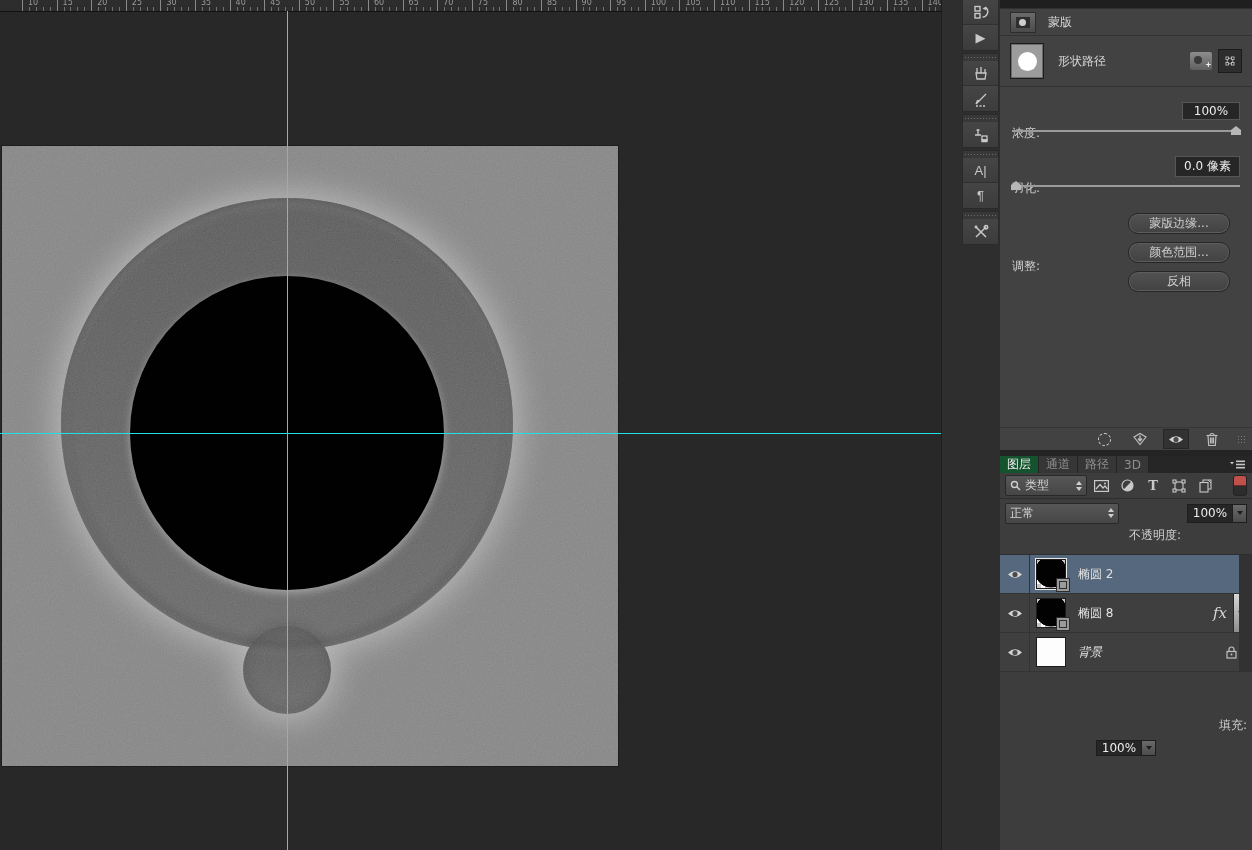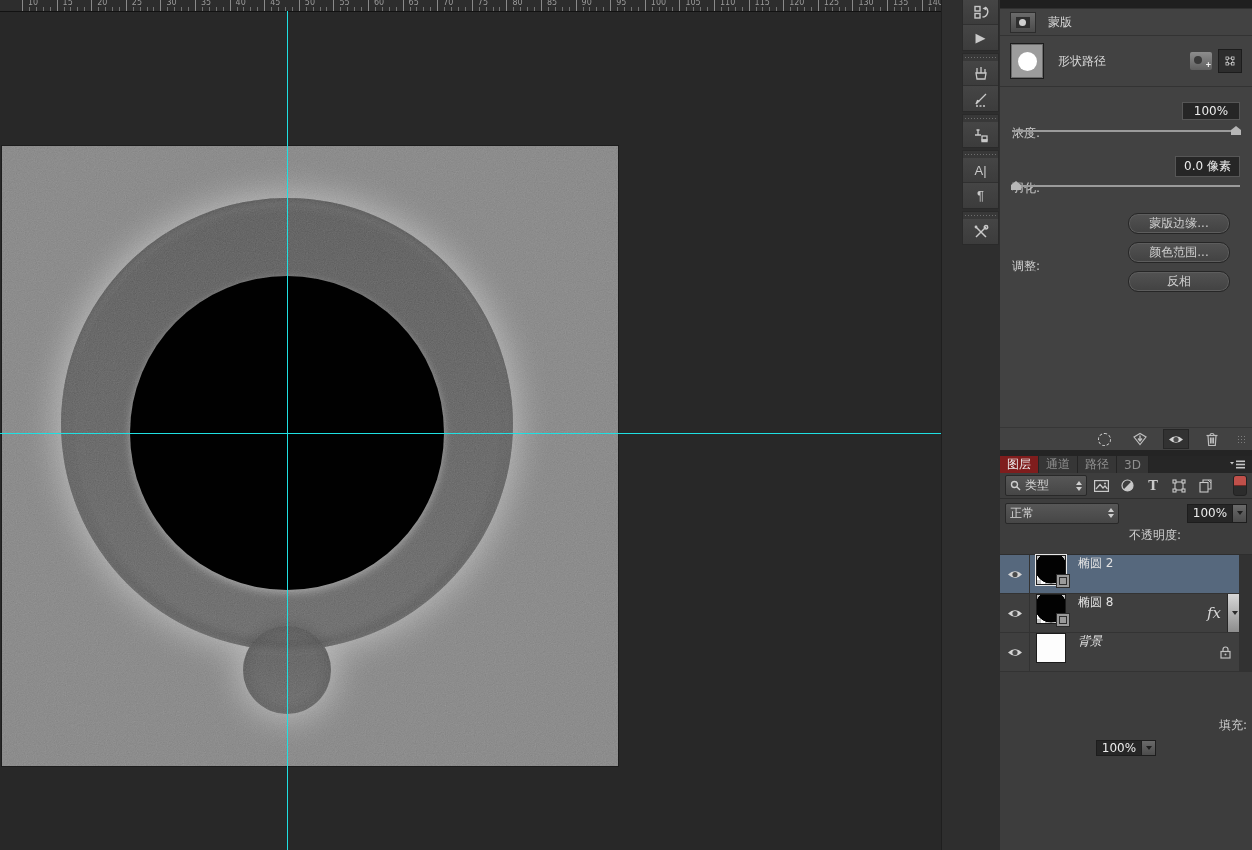--- a/index.html
+++ b/index.html
@@ -69,21 +69,21 @@
     border:none;cursor:pointer;padding:0;}
   .mfoot-btn.pressed{background:#323232;border:1px solid #262626;}
   .dashed-circle{width:11px;height:11px;border:1px dashed #d8d8d8;border-radius:50%;display:block;}
   .resize-grip{width:9px;height:9px;margin-left:2px;
     background:radial-gradient(#7c7c7c 0.8px,transparent 1px) 0 0/3px 3px;}
   .panel-gap{height:6px;background:#242424;}
   
   .layers-panel{position:relative;height:395px;background:#3d3d3d;}
   .tabbar{height:17px;background:#262626;display:flex;align-items:stretch;}
   .tab{padding:0 7px;display:flex;align-items:center;background:#363636;color:#8f8f8f;border-right:1px solid #242424;cursor:pointer;}
-  .tab.active{background:#7f1d1d;color:#ececec;}
+  .tab.active{background:#14532d;color:#ececec;}
   .tabbar-spacer{flex:1;}
   .panel-menu{display:flex;align-items:center;padding:0 6px;cursor:pointer;}
   .filter-row{height:25px;display:flex;align-items:center;padding:0 5px;border-bottom:1px solid #2e2e2e;gap:2px;}
   .combo{height:19px;background:linear-gradient(#575757,#464646);border:1px solid #282828;border-radius:2px;
     display:flex;align-items:center;padding:0 4px;gap:4px;cursor:pointer;}
   .kind-combo{width:72px;}
   .spin{display:flex;flex-direction:column;gap:2px;margin-left:auto;}
   .tri-up{width:0;height:0;border-left:3px solid transparent;border-right:3px solid transparent;border-bottom:4px solid #cfcfcf;}
   .tri-down{width:0;height:0;border-left:3px solid transparent;border-right:3px solid transparent;border-top:4px solid #cfcfcf;}
   .f-ic{width:24px;height:21px;display:flex;align-items:center;justify-content:center;background:transparent;border:none;
@@ -97,21 +97,21 @@
   .val-dd .well{min-width:36px;background:#262626;border:1px solid #1d1d1d;color:#ececec;display:flex;
     align-items:center;justify-content:center;padding:0 4px;}
   .dd-btn{width:14px;background:linear-gradient(#6a6a6a,#4c4c4c);border:1px solid #1d1d1d;border-left:none;
     display:flex;align-items:center;justify-content:center;cursor:pointer;padding:0;}
   .dd-btn i{width:0;height:0;border-left:3px solid transparent;border-right:3px solid transparent;border-top:4px solid #1e1e1e;}
   .lock-row{height:27px;display:flex;align-items:center;padding:0 5px;gap:6px;border-bottom:1px solid #2e2e2e;flex-direction:column;}
   .lk-ic{width:20px;height:20px;display:flex;align-items:center;justify-content:center;background:transparent;border:none;
     cursor:pointer;padding:0;}
   .rows{position:relative;}
   .right-shade{position:absolute;right:0;top:0;bottom:0;width:13px;background:#323232;}
-  .layer-row{height:38px;display:flex;align-items:flex-start;border-bottom:1px solid #333;background:#3f3f3f;margin-right:11px;cursor:pointer;}
+  .layer-row{height:38px;display:flex;align-items:center;border-bottom:1px solid #333;background:#3f3f3f;margin-right:5px;cursor:pointer;}
   .layer-row.selected{background:#56687d;}
   .eye-cell{width:29px;height:100%;display:flex;align-items:center;justify-content:center;border-right:1px solid #333;cursor:pointer;}
   .thumb-wrap{position:relative;margin-left:6px;}
   .thumb{width:30px;height:30px;border:1px solid #1c1c1c;box-sizing:border-box;}
   .thumb.ellipse{background:
       radial-gradient(circle 16px at 50% 42%, #020202 97%, rgba(0,0,0,0) 100%),
       repeating-conic-gradient(#ffffff 0 25%, #c6c6c6 0 50%) 0 0/8px 8px;}
   .thumb.sel{box-shadow:0 0 0 1px #e8e8e8;}
   .thumb.gray{background:#565656;}
   .thumb.white{background:#fdfdfd;}

